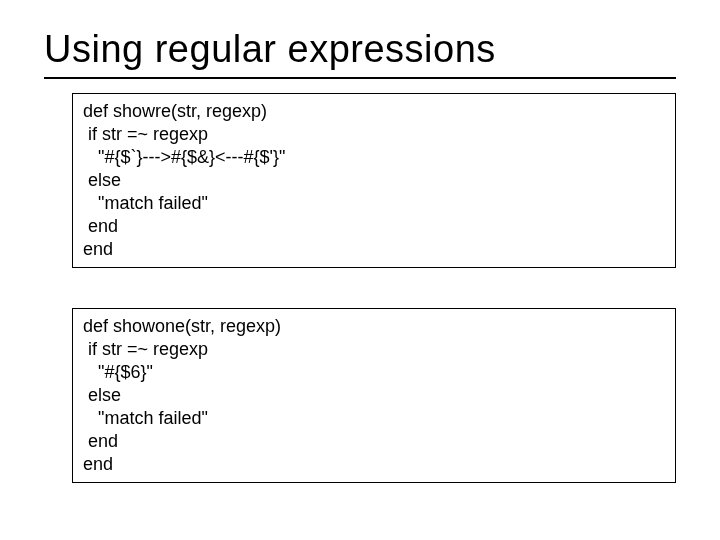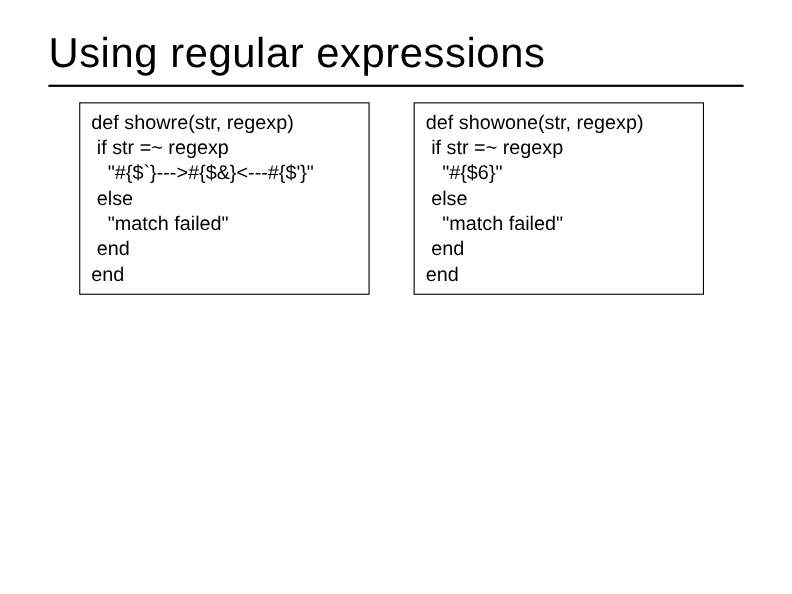--- a/index.html
+++ b/index.html
@@ -30,20 +30,21 @@
   }
   .intro {
     font-size: 21px;
     line-height: 1.25;
     margin: 0 0 20px 0;
   }
   .codes {
     display: flex;
     gap: 40px;
     margin: 0 0 12px 28px;
+    flex-direction: column;
   }
   .codebox {
     border: 1px solid #000;
     padding: 6px 12px 6px 10px;
     font-size: 18px;
     font-family: Arial, Helvetica, sans-serif;
     white-space: pre;
     line-height: 1.28;
     min-width: 240px;
   }

